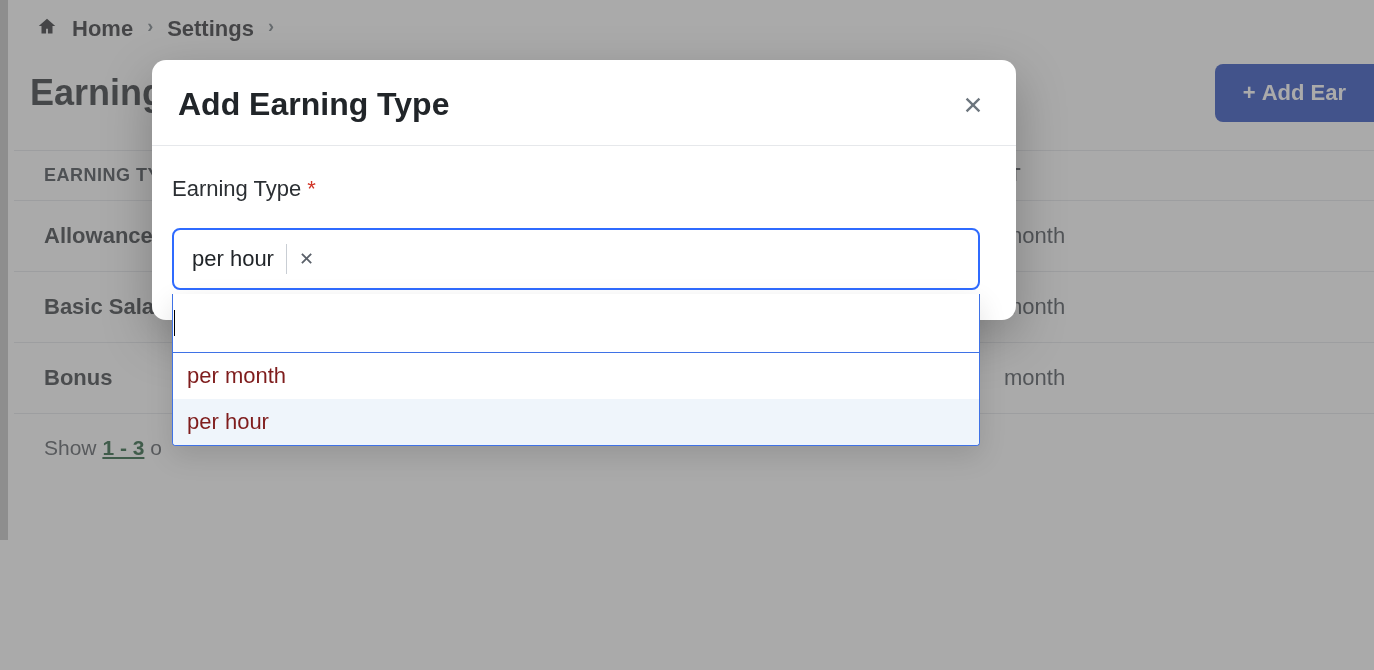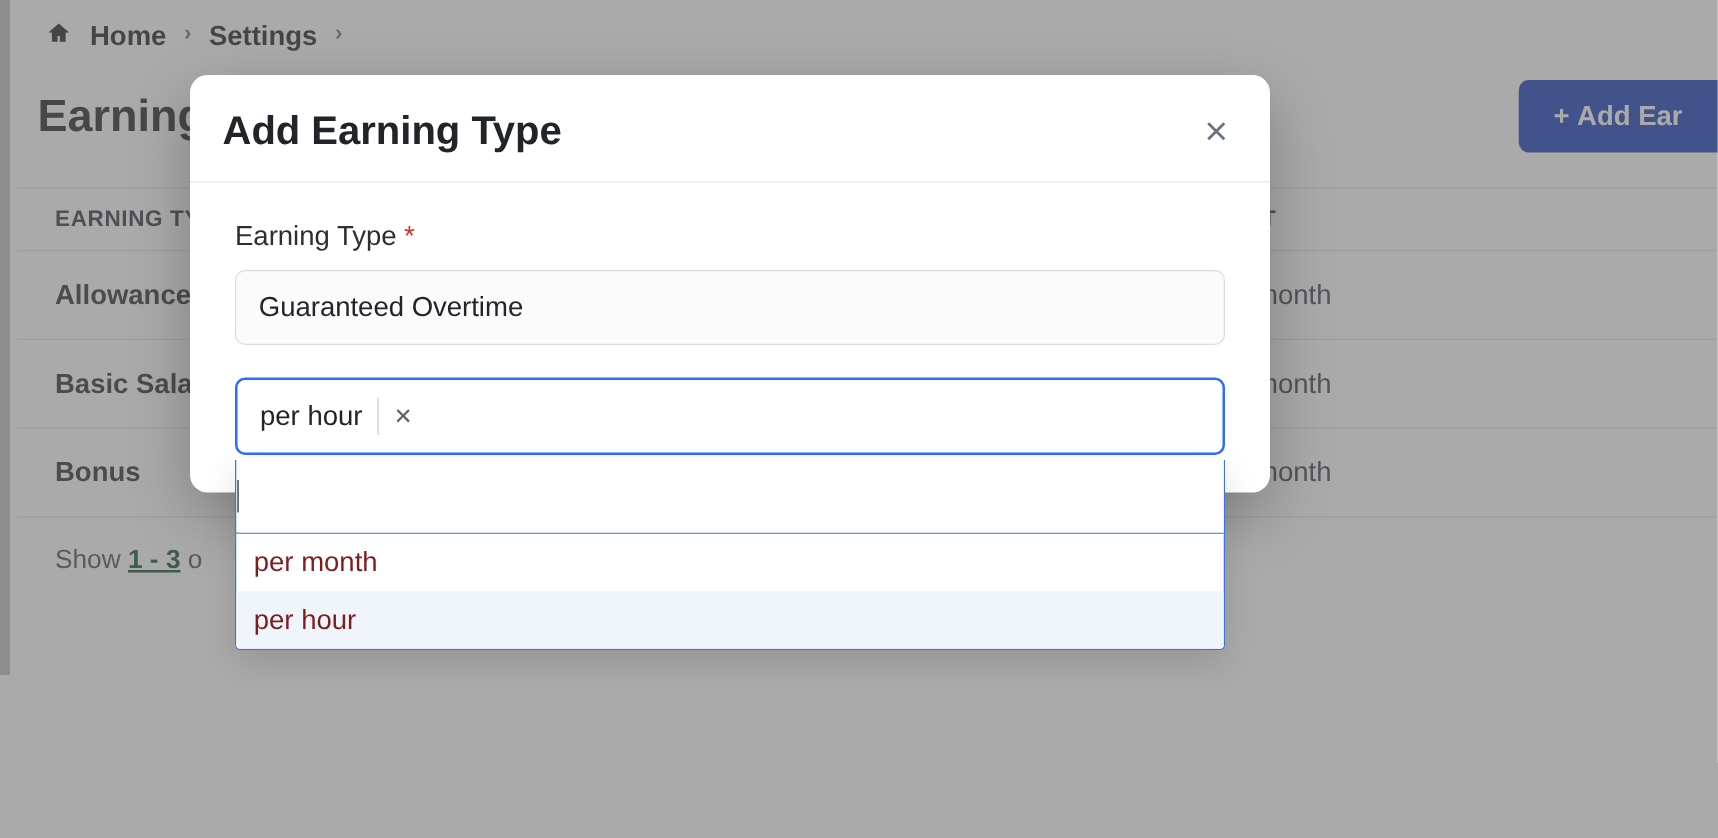--- a/index.html
+++ b/index.html
@@ -29,21 +29,21 @@
   
   .overlay { position: absolute; inset: 0; background: rgba(100,100,100,0.55); }
 
   
   .modal { position: absolute; left: 152px; top: 36px; width: 864px; background: #fff; border-radius: 14px; box-shadow: 0 18px 50px rgba(0,0,0,0.25); margin-top: 24px; }
   .modal-header { display: flex; justify-content: space-between; align-items: center; padding: 26px 32px 22px 26px; border-bottom: 1px solid #e6e8eb; }
   .modal-header h2 { font-size: 32px; font-weight: 700; color: #212529; }
   .modal-close { cursor: pointer; color: #6c757d; }
   .modal-close svg { width: 22px; height: 22px; display: block; stroke: #6c757d; stroke-width: 2.5; }
 
-  .modal-body { padding: 30px 36px 4px 36px; }
+  .modal-body { padding: 30px 36px 4px 20px; }
   .field { margin-bottom: 26px; }
   .field-label { font-size: 22px; color: #2b2f33; margin-bottom: 14px; display: block; }
   .req { color: #d03426; margin-left: 6px; }
 
   .text-input { width: 100%; font-size: 22px; padding: 16px 18px; border: 1px solid #d9dde2; border-radius: 8px; background: #fbfbfc; color: #212529; }
 
   
   .select-wrap { position: relative; }
   .select-control { width: 100%; min-height: 62px; border: 2px solid #2f6bff; border-radius: 8px; padding: 10px 18px; display: flex; align-items: center; gap: 0; font-size: 22px; color: #212529; background: #fff; }
   .select-control .chip-label { padding-right: 12px; }
@@ -123,21 +123,20 @@
         </svg>
     </span>
   </div>
 
   <div class="modal-body">
 
     <div class="field">
       <label class="field-label">
         <span>Earning Type</span><span class="req">*</span>
       </label>
-      <input type="text" class="text-input" value="Guaranteed Overtime" style="">
     </div>
 
     <div class="field">
 
       <div class="select-wrap">
         <div class="select-control">
           <span class="chip-label">per hour</span>
           <span class="chip-divider"></span>
           <span class="chip-remove">✕</span>
         </div>

